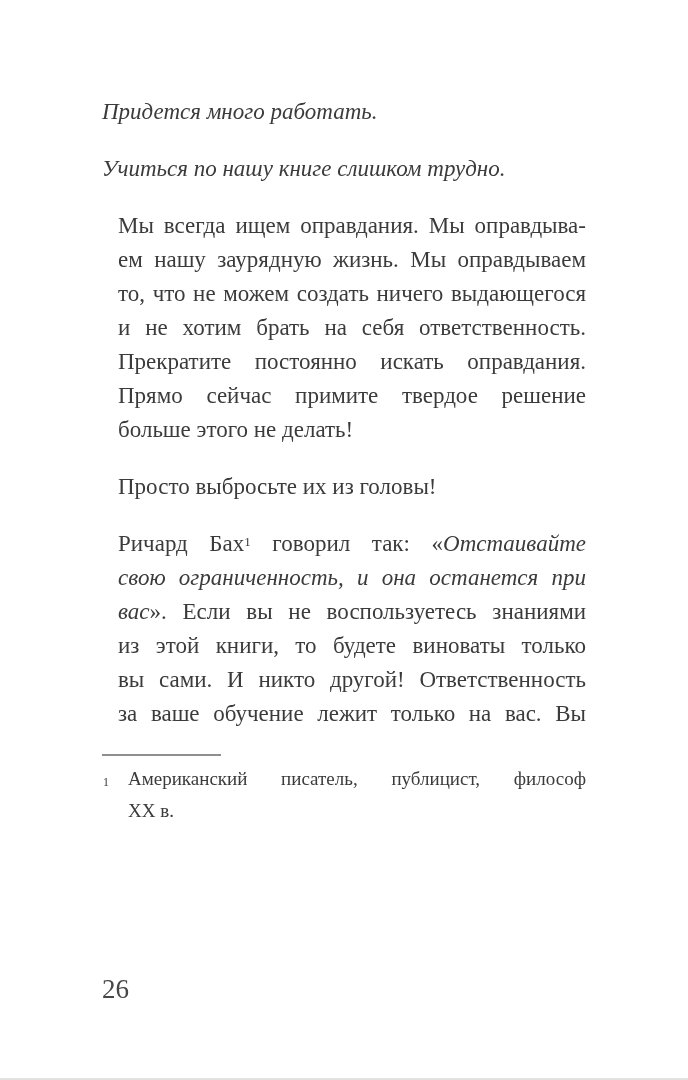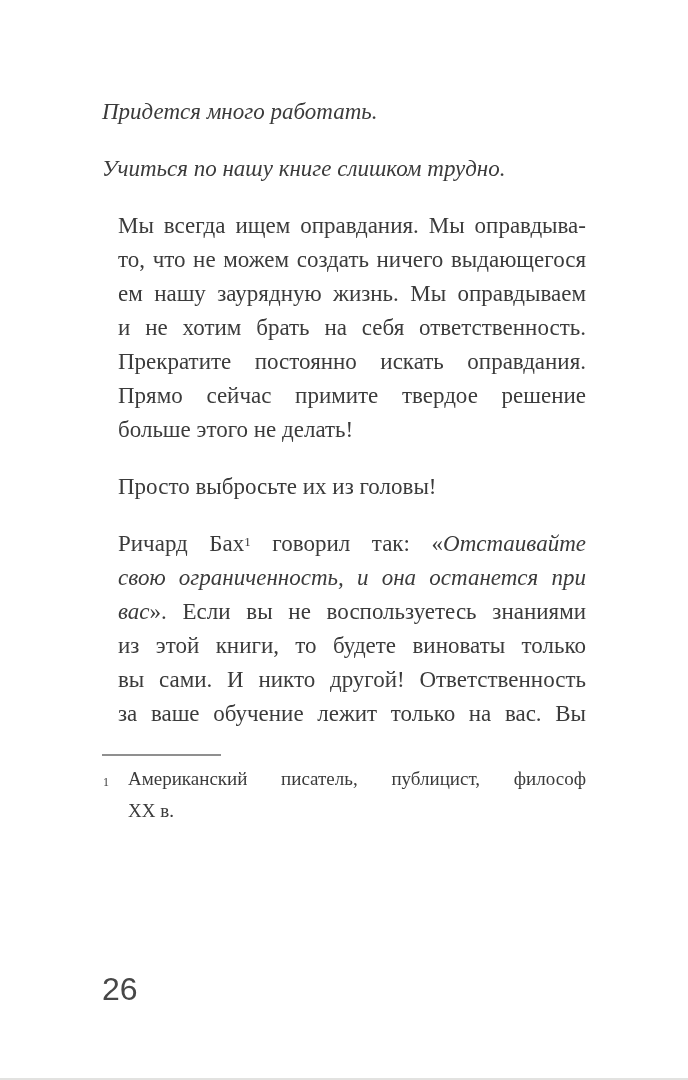--- a/index.html
+++ b/index.html
@@ -61,39 +61,39 @@
     text-align:justify;
     text-align-last:justify;
   }
   .fline.unjust {
     text-align:right;
     text-align-last:left;
   }
   .page-number {
     position:absolute;
     left:102px; top:976px;
-    font-family:Liberation Sans, sans-serif;
-    font-size:32px;
+    font-family:Liberation Serif, serif;
+    font-size:27px;
     line-height:27px;
     color:#474747;
   }
 </style>
 </head>
 <body>
 
 <div class="page">
   <div class="column">
 
     <div class="line unjust it epigraph">Придется много работать.</div>
     <div class="line unjust it epigraph">Учиться по нашу книге слишком трудно.</div>
 
     <div class="para">
       <div class="line">Мы всегда ищем оправдания. Мы оправдыва-</div>
+      <div class="line">ем нашу заурядную жизнь. Мы оправдываем</div>
       <div class="line">то, что не можем создать ничего выдающегося</div>
-      <div class="line">ем нашу заурядную жизнь. Мы оправдываем</div>
       <div class="line">и не хотим брать на себя ответственность.</div>
       <div class="line">Прекратите постоянно искать оправдания.</div>
       <div class="line">Прямо сейчас примите твердое решение</div>
       <div class="line unjust">больше этого не делать!</div>
     </div>
 
 
     <div class="para">
       <div class="line unjust">Просто выбросьте их из головы!</div>
     </div>

